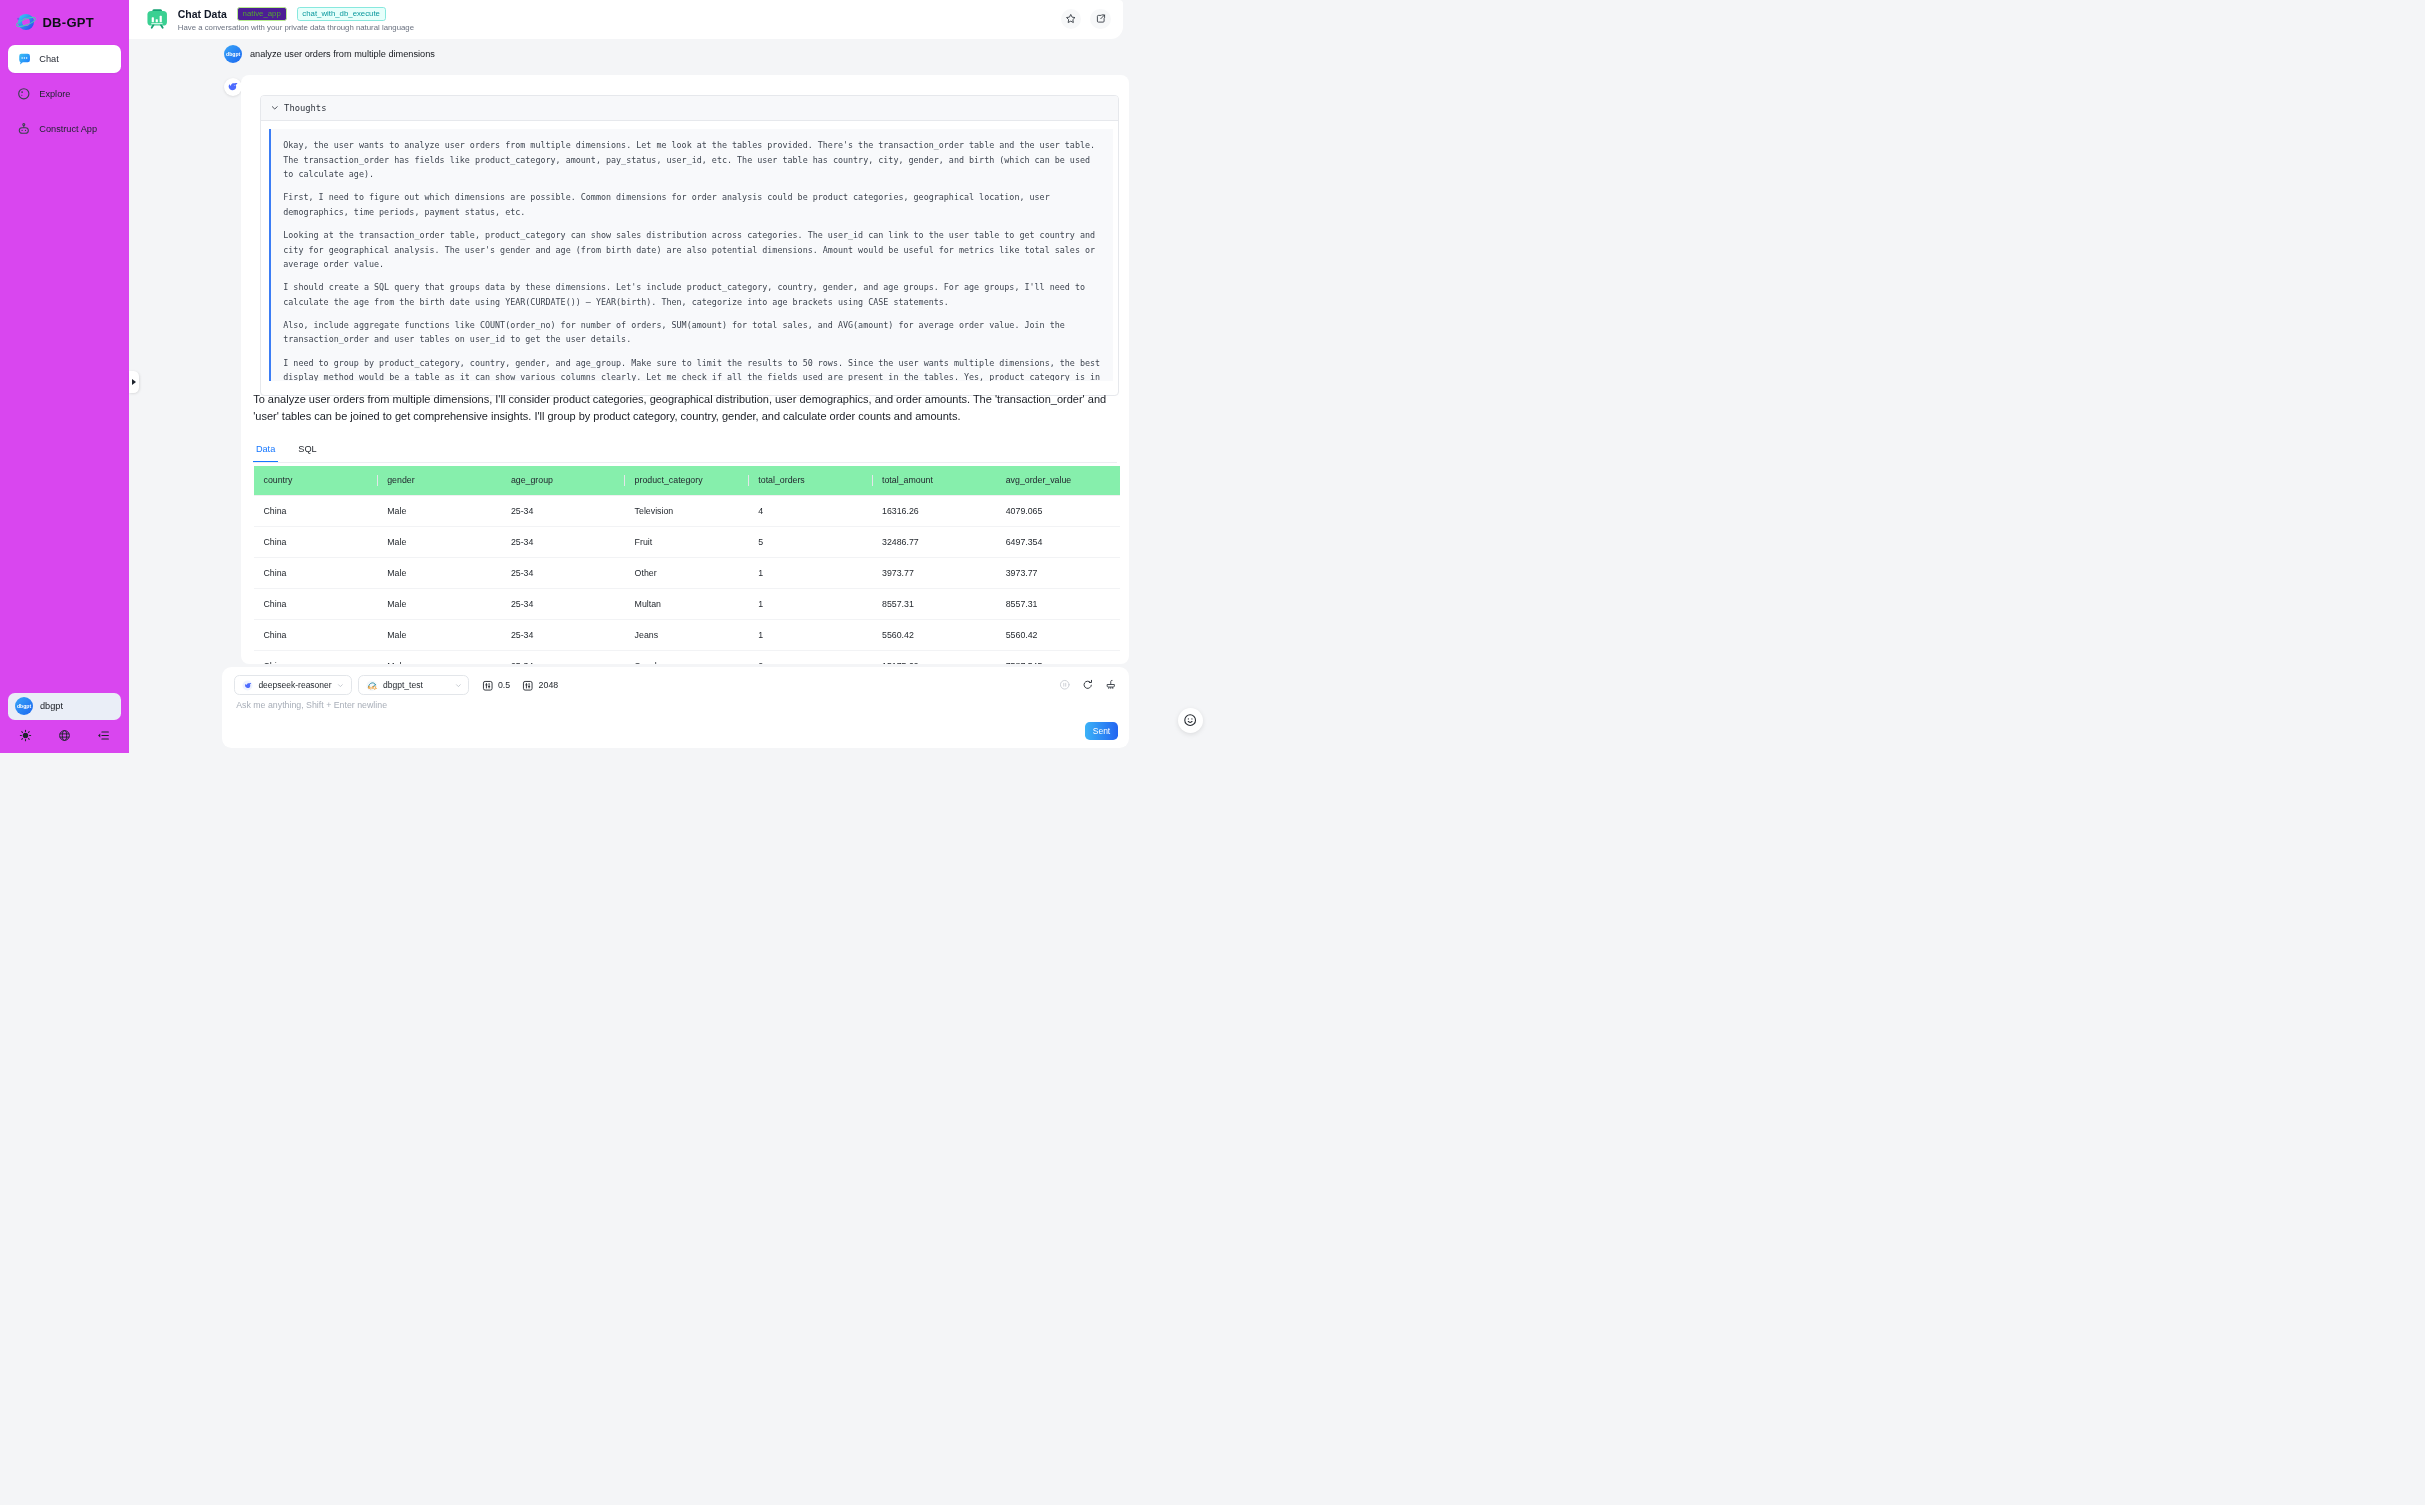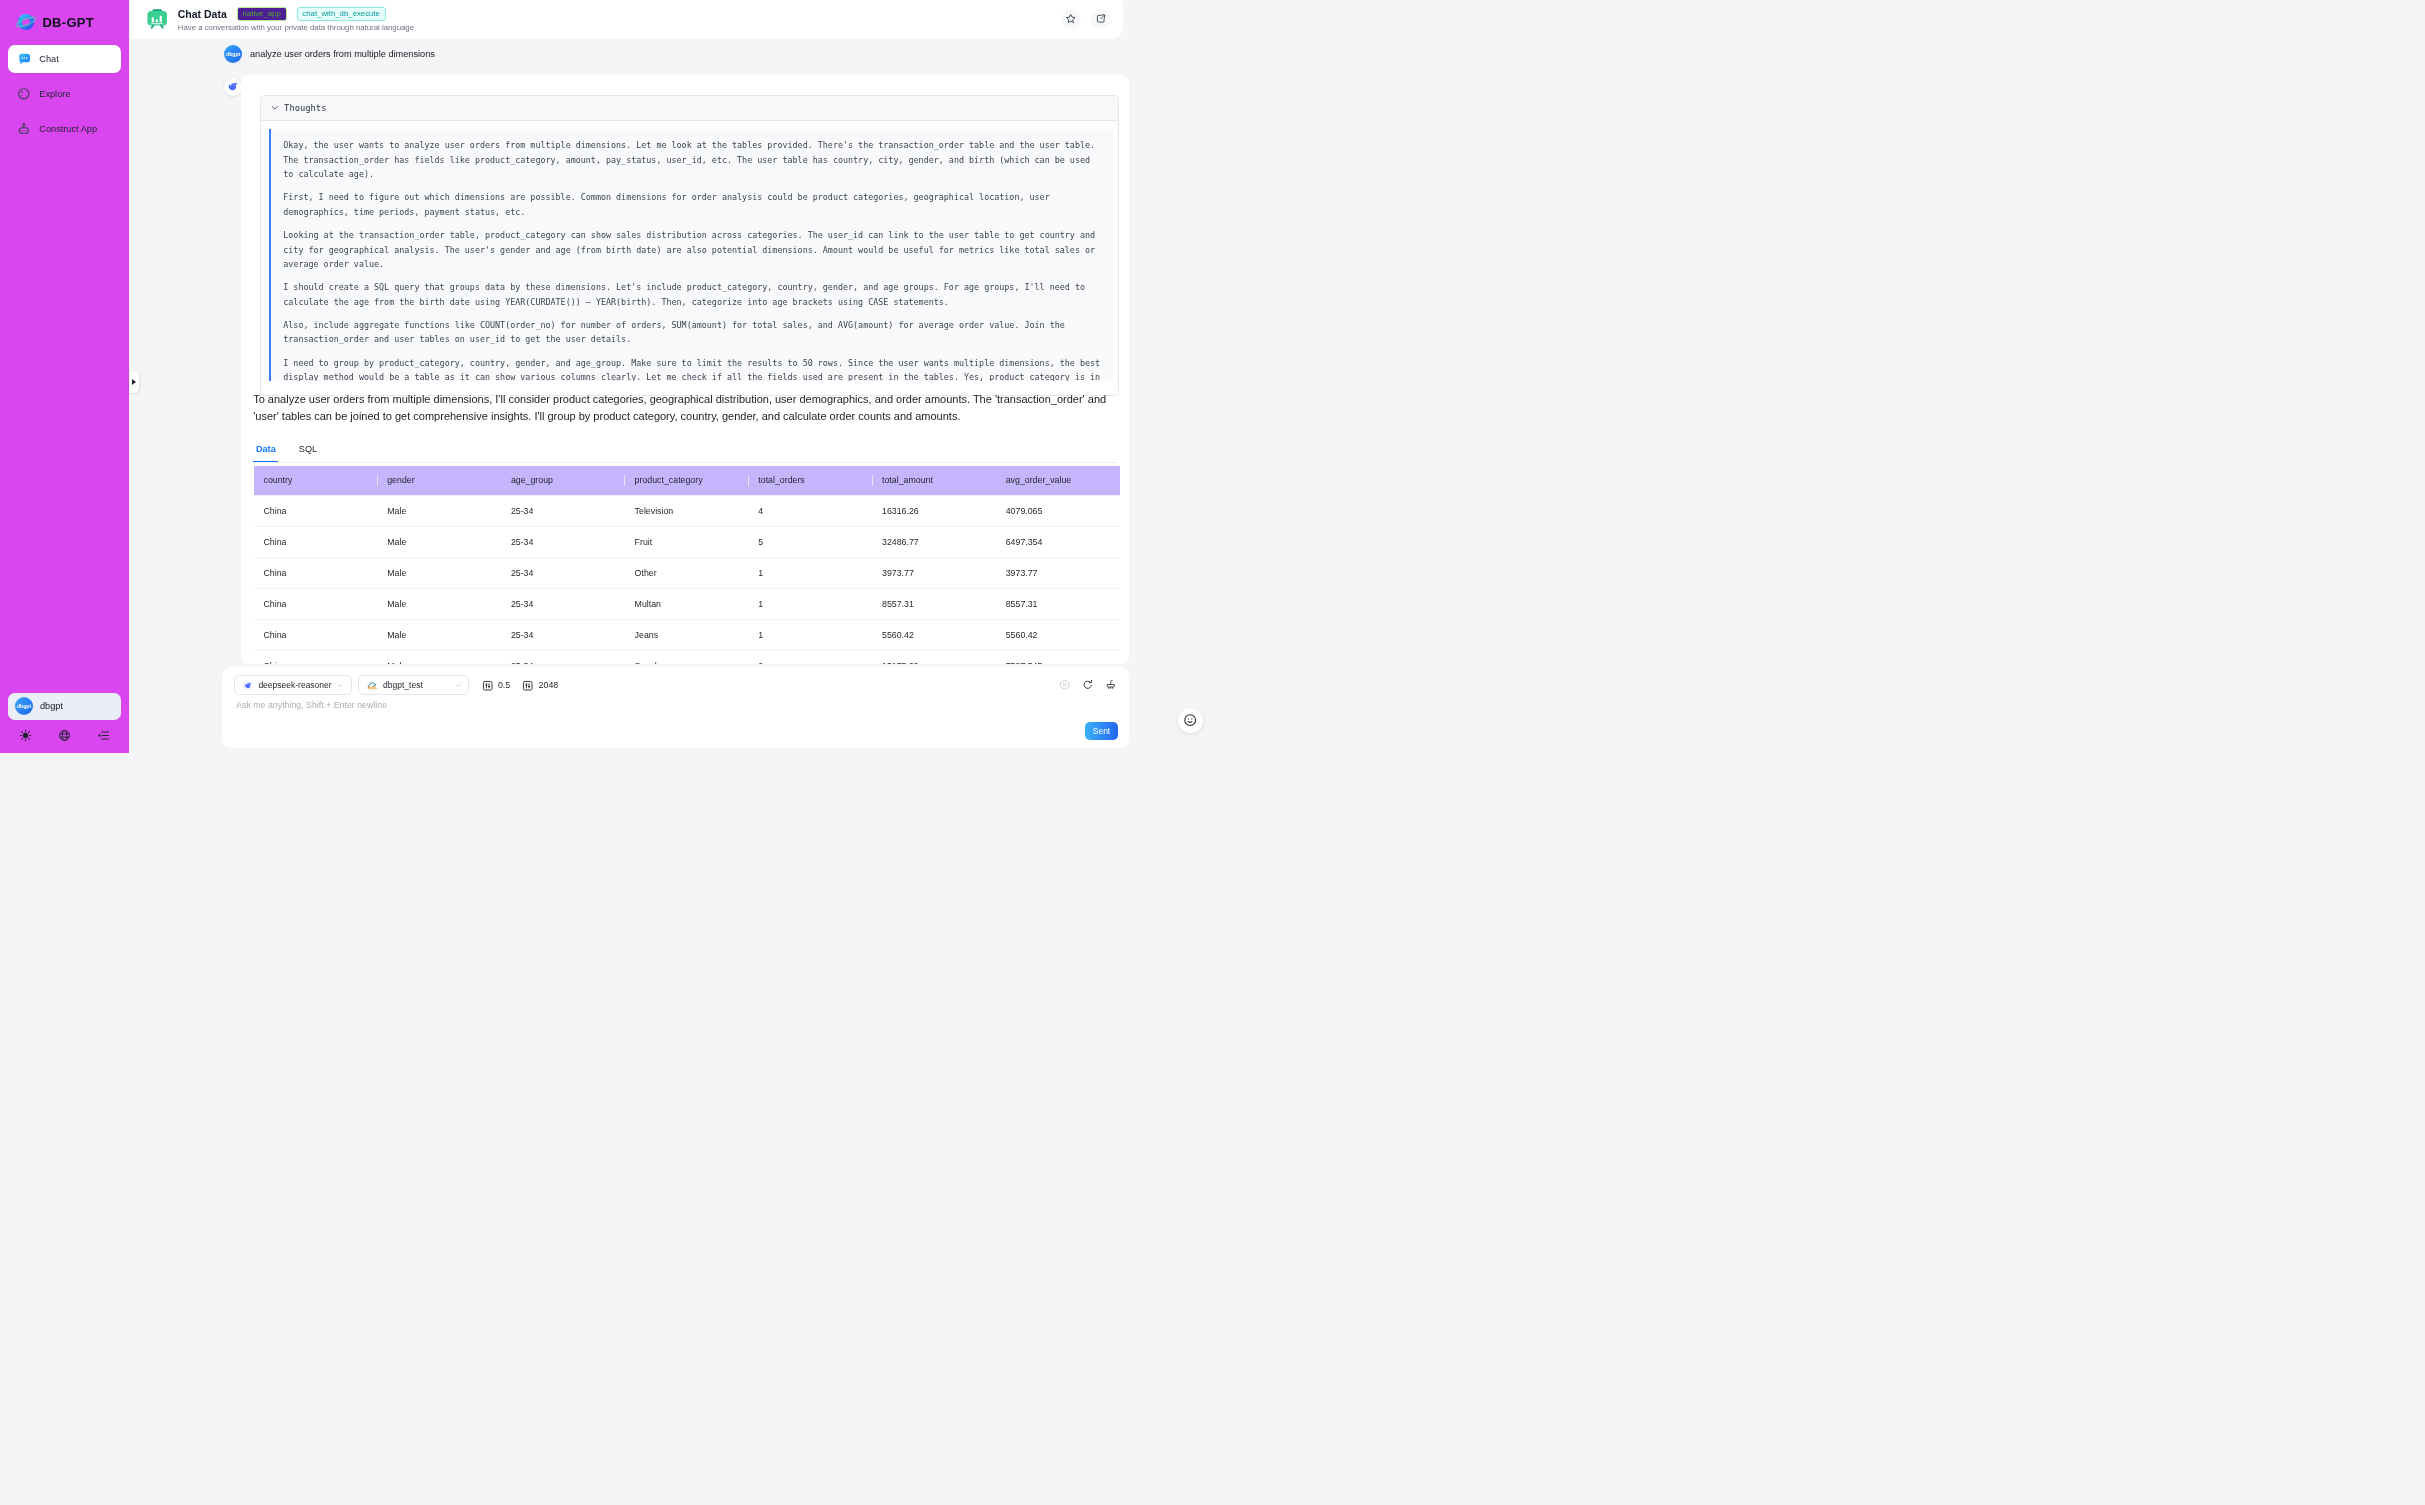--- a/index.html
+++ b/index.html
@@ -46,23 +46,23 @@
   .bot-card{position:absolute;left:241px;top:75px;width:888px;height:589px;background:#fff;border-radius:8.1px;overflow:hidden;}
   .thoughts{position:absolute;left:19px;top:19.7px;width:859px;height:301px;border:0.7px solid #e6e8ec;border-radius:4.1px;overflow:hidden;box-sizing:border-box;background:#fff;}
   .thoughts-head{height:24px;background:#f7f8fa;border-bottom:0.7px solid #e6e8ec;display:flex;align-items:center;gap:6.1px;padding-left:9.5px;cursor:pointer;}
   .thoughts-title{font-family:"DejaVu Sans Mono",monospace;font-size:8.8px;color:#2f343d;}
   .thoughts-body{padding:8.8px 5.4px 8.8px 8.1px;height:269px;box-sizing:border-box;overflow:hidden;}
   .thought-quote{border-left:2px solid #3b7df5;background:#f8f9fb;padding:8.8px 12.2px;height:100%;box-sizing:border-box;overflow:hidden;}
   .thought-quote p{margin:0 0 8.8px 0;font-family:"DejaVu Sans Mono",monospace;font-size:8.4px;line-height:1.72;color:#3e4550;}
   .summary{position:absolute;left:12.2px;top:316px;width:863px;font-size:11px;line-height:1.55;color:#191d24;}
   .tabs{position:absolute;left:12.2px;top:366px;width:864px;height:21px;border-bottom:0.7px solid #eceef1;display:flex;gap:17.6px;}
   .tab{font-size:9.2px;padding:2.7px 2.7px 0 2.7px;cursor:pointer;color:#24292f;}
-  .tab.active{color:#1677ff;border-bottom:1.4px solid #1677ff;font-weight:bold;}
+  .tab.active{color:#1677ff;border-bottom:1.4px solid #1677ff;}
   .result-table{position:absolute;left:13px;top:391px;width:866px;border-collapse:collapse;table-layout:fixed;}
-  .result-table th{height:28.5px;background:#c4b5fd;font-weight:500;font-size:8.8px;color:#23272f;text-align:left;padding:0 9.5px;border-bottom:0.7px solid #f0f0f0;position:relative;}
+  .result-table th{height:28.5px;background:#86efac;font-weight:500;font-size:8.8px;color:#23272f;text-align:left;padding:0 9.5px;border-bottom:0.7px solid #f0f0f0;position:relative;}
   .result-table th:not(:last-child):after{content:"";position:absolute;right:0;top:8.8px;width:0.7px;height:11.5px;background:#e4e6ea;}
   .result-table td{height:30px;font-size:8.8px;color:#24292f;padding:0 9.5px;border-bottom:0.7px solid #f2f3f5;}
 
   
   .composer{position:absolute;left:222px;top:667px;width:907px;height:81px;background:#fff;border-radius:9.5px;}
   .composer-row{position:absolute;left:12.2px;top:8.1px;display:flex;align-items:center;gap:6.8px;}
   .select-pill{height:20.4px;border:0.7px solid #e3e6ea;border-radius:5.4px;display:flex;align-items:center;gap:5.4px;padding:0 6.8px;cursor:pointer;background:#fff;box-sizing:border-box;}
   .select-pill .val{font-size:8.5px;color:#24292f;}
   .select-pill.db{width:111px;justify-content:flex-start;}
   .select-pill.db .chev{margin-left:auto;}

